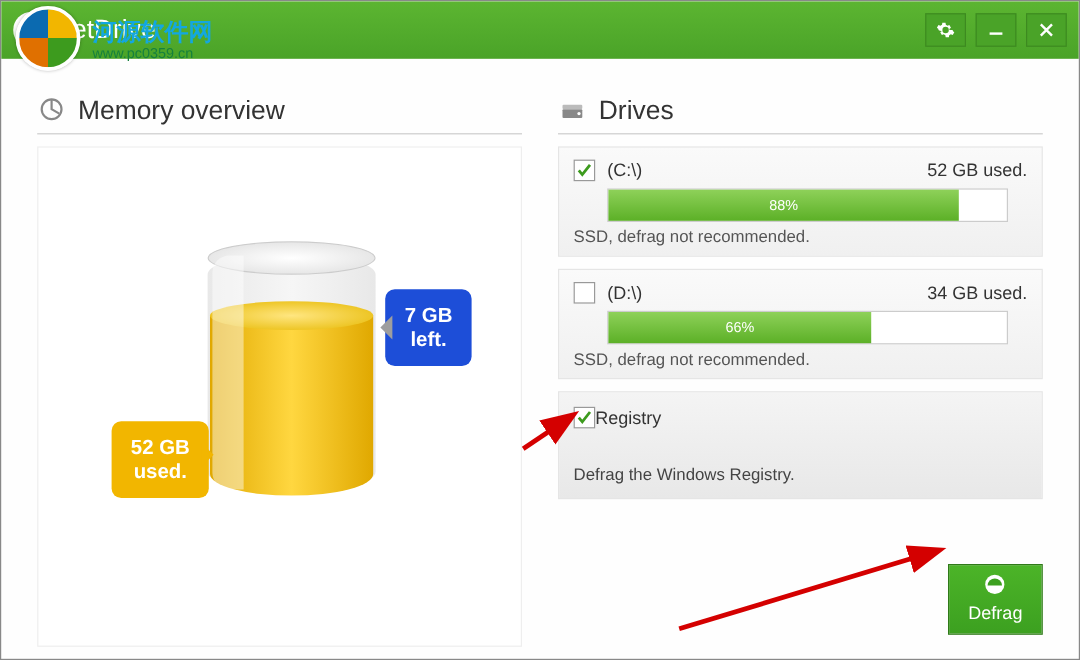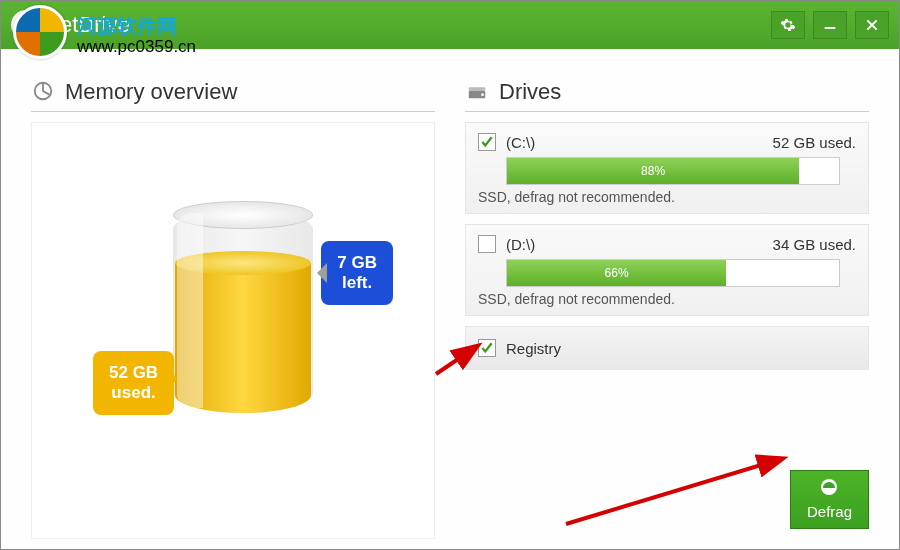--- a/index.html
+++ b/index.html
@@ -33,30 +33,30 @@
 .drive-card { border: 1px solid #e5e5e5; background: linear-gradient(#fafafa,#f0f0f0); padding: 10px 12px 8px 12px; }
 .drive-row1 { display: flex; align-items: center; gap: 10px; }
 .chk { width: 18px; height: 18px; border: 1px solid #999; background: #fff; display: flex; align-items: center; justify-content: center; cursor: pointer; }
 .chk.checked svg { width:14px; height:14px; color:#3d9b1e; }
 .drive-name { font-size: 15px; color: #333; flex: 1; }
 .drive-used { font-size: 15px; color: #333; }
 .prog-wrap { margin: 6px 16px 4px 28px; height: 28px; background: #fff; border: 1px solid #ccc; position: relative; }
 .prog-bar { height: 100%; background: linear-gradient(#8ed159,#5cb027); position: relative; display: flex; align-items: center; justify-content: center; color: #fff; font-size: 12px; }
 .drive-note { font-size: 14px; color: #555; margin-top: 2px; }
 .reg-card { border:1px solid #e5e5e5; background: linear-gradient(#f4f4f4,#e8e8e8); padding: 12px; }
-.reg-row { display:flex; align-items:flex-end; gap:10px; }
+.reg-row { display:flex; align-items:flex-end; }
 .reg-desc { font-size:14px; color:#444; margin-top:30px; }
 .btn-row { position: absolute; bottom: 20px; right: 30px; }
 .defrag-btn { background: linear-gradient(#4cb428,#3ca020); color:#fff; padding: 8px 16px; font-size: 15px; display:flex; align-items:center; gap:8px; cursor:pointer; border:1px solid #2f7a18;flex-direction:column; }
 .defrag-ico { width:16px; height:16px; border-radius:50%; background:#fff; position:relative; }
 .defrag-ico::after{ content:""; position:absolute; left:2px; top:3px; width:12px; height:6px; border-radius:6px 6px 0 0; background:#3ca020; }
 .watermark { position:absolute; left:12px; top:4px; z-index:50; pointer-events:none; }
 .watermark .wm-logo { width:54px; height:54px; border-radius:50%; background: conic-gradient(#f2b600 0 90deg,#3d9b1e 90deg 180deg,#e07000 180deg 270deg,#0b6ab0 270deg 360deg); border:3px solid #fff; box-shadow:0 0 3px rgba(0,0,0,.3); }
 .watermark .wm-text { color:#13a7e0; font-size:20px; font-weight:600; position:absolute; left:64px; top:8px; white-space:nowrap; }
-.watermark .wm-url { color:#000000; font-size:17px; position:absolute; left:64px; top:32px; white-space:nowrap; }
+.watermark .wm-url { color:#15803d; font-size:12px; position:absolute; left:64px; top:32px; white-space:nowrap; }
 .arrow-red { position:absolute; pointer-events:none; }
 .arrow-red svg { overflow:visible; }
 </style>
 </head>
 <body>
 
 <div class="window">
 
   <div class="watermark">
     <div class="wm-logo"></div>
@@ -164,20 +164,21 @@
 
         <div class="reg-card">
           <div class="reg-row">
             <div class="chk checked">
               <svg viewBox="0 0 24 24">
                   <path fill="none" stroke="currentColor" stroke-width="4" d="M4 12l5 6L20 4"></path>
                 </svg>
             </div>
             <div class="drive-name">Registry</div>
           </div>
+          <div class="reg-desc">Defrag the Windows Registry.</div>
         </div>
 
       </div>
     </div>
 
     <div class="btn-row">
       <div class="defrag-btn">
         <span class="defrag-ico"></span>
         <span>Defrag</span>
       </div>

